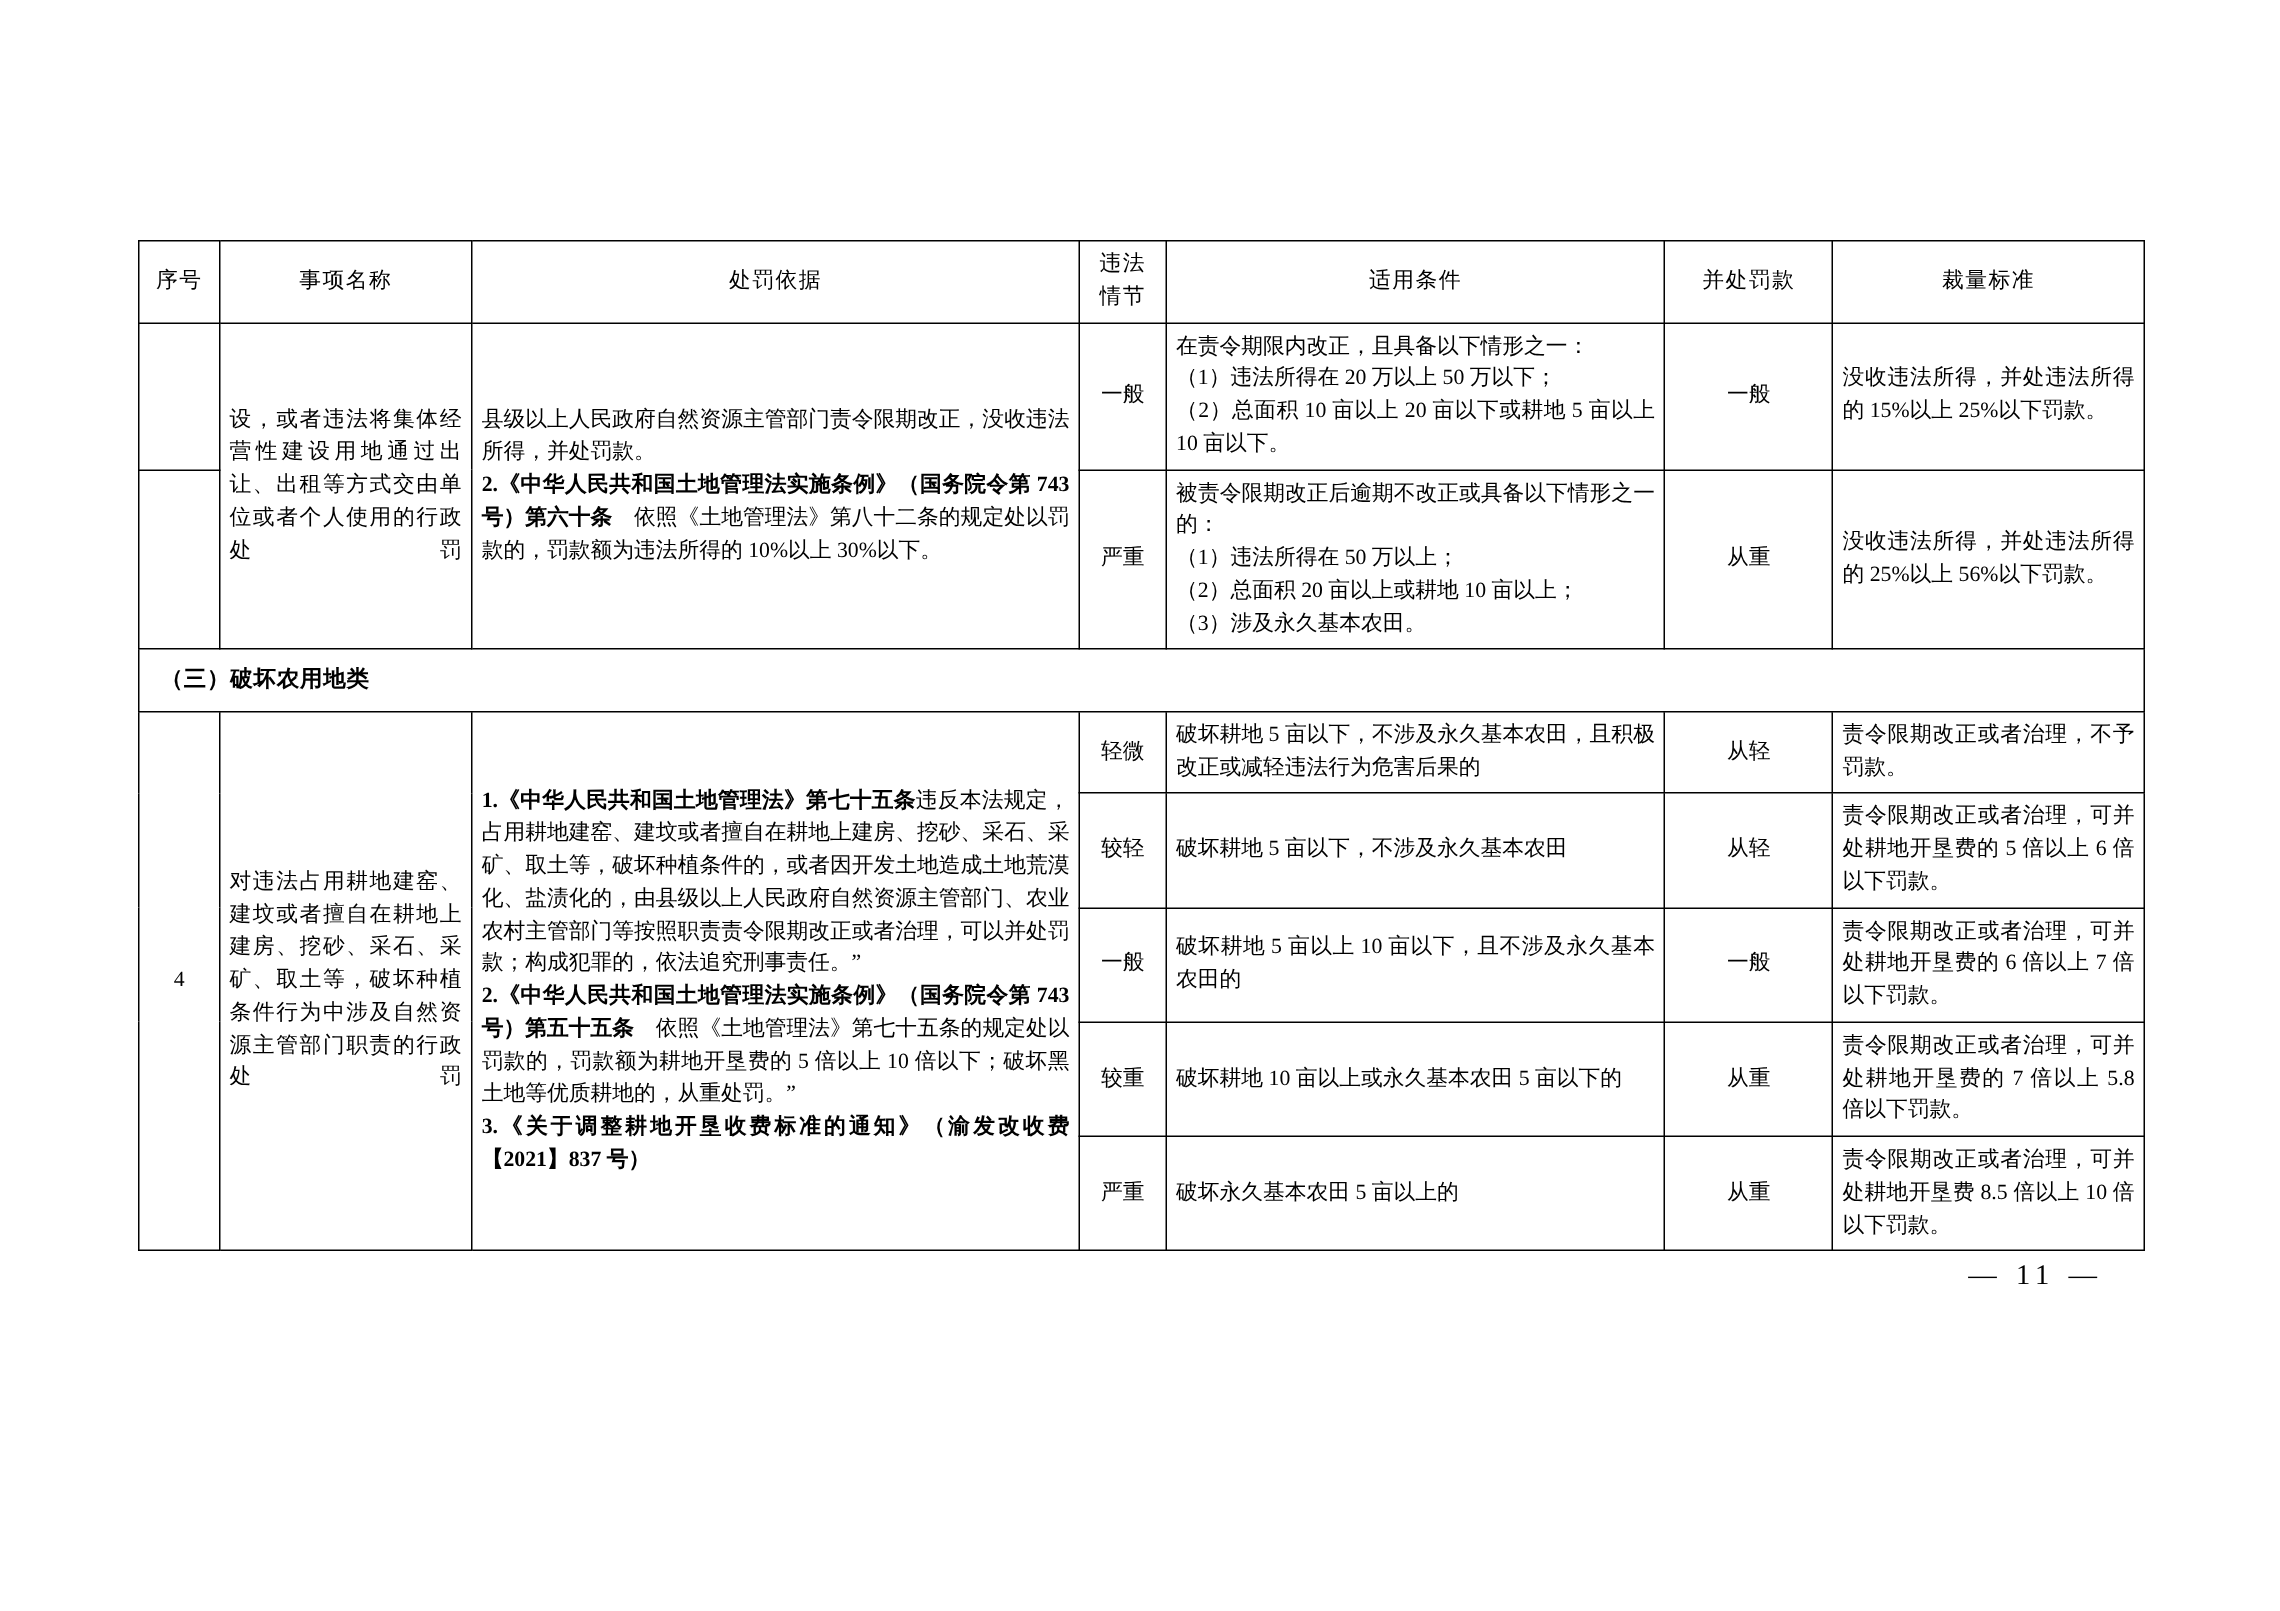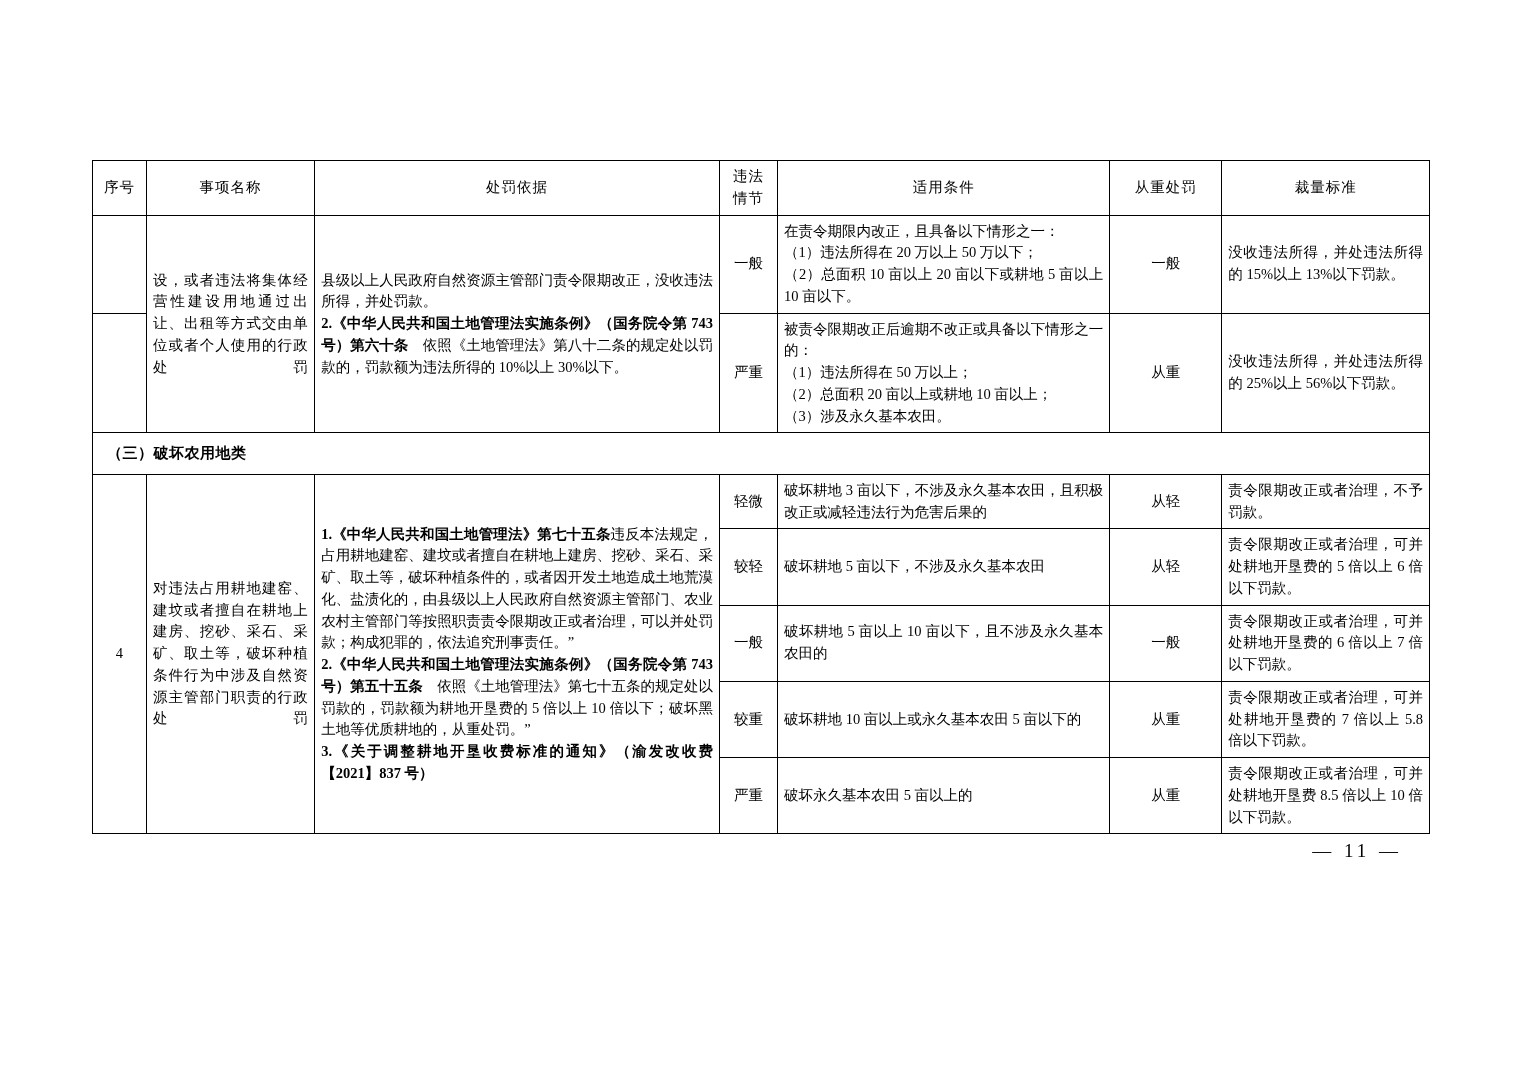--- a/index.html
+++ b/index.html
@@ -97,39 +97,39 @@
     <thead>
       <tr>
         <th>序号</th>
         <th>事项名称</th>
         <th>处罚依据</th>
         <th>
           <div>违法</div>
           <div>情节</div>
         </th>
         <th>适用条件</th>
-        <th>从重处罚</th>
+        <th>并处罚款</th>
         <th>裁量标准</th>
       </tr>
     </thead>
     <tbody>
 
       <tr>
         <td class="c-center"></td>
         <td class="cell-name" rowspan="2">设，或者违法将集体经营性建设用地通过出让、出租等方式交由单位或者个人使用的行政处罚</td>
         <td class="c-justify" rowspan="2">
           <div>县级以上人民政府自然资源主管部门责令限期改正，没收违法所得，并处罚款。</div>
           <div><span class="bold-seg">2.《中华人民共和国土地管理法实施条例》（国务院令第 743 号）第六十条</span><span>　依照《土地管理法》第八十二条的规定处以罚款的，罚款额为违法所得的 10%以上 30%以下。</span></div>
         </td>
         <td class="c-center">一般</td>
         <td class="c-justify" style="white-space: pre-line;">在责令期限内改正，且具备以下情形之一：
 （1）违法所得在 20 万以上 50 万以下；
 （2）总面积 10 亩以上 20 亩以下或耕地 5 亩以上 10 亩以下。</td>
         <td class="c-center">一般</td>
-        <td class="c-justify">没收违法所得，并处违法所得的 15%以上 13%以下罚款。</td>
+        <td class="c-justify">没收违法所得，并处违法所得的 15%以上 25%以下罚款。</td>
       </tr>
       <tr>
         <td class="c-center"></td>
         <td class="c-center">严重</td>
         <td class="c-justify" style="white-space: pre-line; margin-top: 47px;">被责令限期改正后逾期不改正或具备以下情形之一的：
 （1）违法所得在 50 万以上；
 （2）总面积 20 亩以上或耕地 10 亩以上；
 （3）涉及永久基本农田。</td>
         <td class="c-center">从重</td>
         <td class="c-justify">没收违法所得，并处违法所得的 25%以上 56%以下罚款。</td>
@@ -141,21 +141,21 @@
 
       <tr>
         <td class="c-center" rowspan="5">4</td>
         <td class="cell-name" rowspan="5">对违法占用耕地建窑、建坟或者擅自在耕地上建房、挖砂、采石、采矿、取土等，破坏种植条件行为中涉及自然资源主管部门职责的行政处罚</td>
         <td class="c-justify" rowspan="5">
           <div><span class="bold-seg">1.《中华人民共和国土地管理法》第七十五条</span><span>违反本法规定，占用耕地建窑、建坟或者擅自在耕地上建房、挖砂、采石、采矿、取土等，破坏种植条件的，或者因开发土地造成土地荒漠化、盐渍化的，由县级以上人民政府自然资源主管部门、农业农村主管部门等按照职责责令限期改正或者治理，可以并处罚款；构成犯罪的，依法追究刑事责任。”</span></div>
           <div><span class="bold-seg">2.《中华人民共和国土地管理法实施条例》（国务院令第 743 号）第五十五条</span><span>　依照《土地管理法》第七十五条的规定处以罚款的，罚款额为耕地开垦费的 5 倍以上 10 倍以下；破坏黑土地等优质耕地的，从重处罚。”</span></div>
           <div><span class="bold-seg">3.《关于调整耕地开垦收费标准的通知》（渝发改收费【2021】837 号）</span></div>
         </td>
         <td class="c-center">轻微</td>
-        <td class="c-justify">破坏耕地 3 亩以下，不涉及永久基本农田，且积极改正或减轻违法行为危害后果的</td>
+        <td class="c-justify">破坏耕地 5 亩以下，不涉及永久基本农田，且积极改正或减轻违法行为危害后果的</td>
         <td class="c-center">从轻</td>
         <td class="c-justify">责令限期改正或者治理，不予罚款。</td>
       </tr>
       <tr>
         <td class="c-center">较轻</td>
         <td class="c-justify">破坏耕地 5 亩以下，不涉及永久基本农田</td>
         <td class="c-center">从轻</td>
         <td class="c-justify">责令限期改正或者治理，可并处耕地开垦费的 5 倍以上 6 倍以下罚款。</td>
       </tr>
       <tr>

